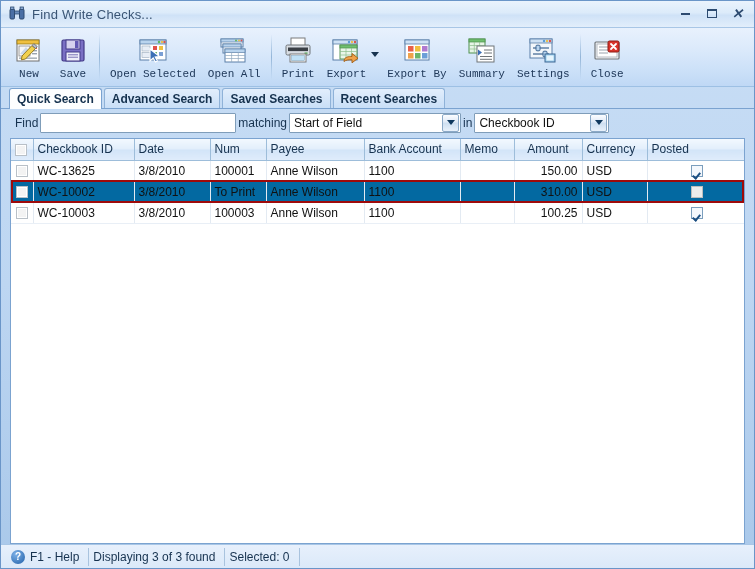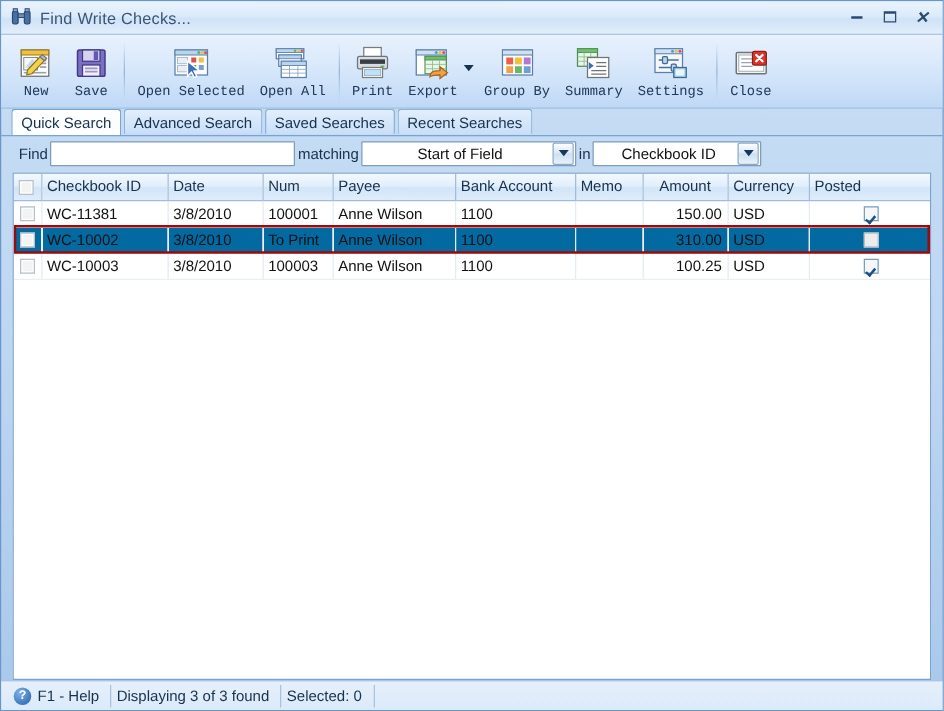--- a/index.html
+++ b/index.html
@@ -73,23 +73,24 @@
     margin-left: -3px;
   }
   .caret-dn {
     width: 0; height: 0; border-left: 4px solid transparent; border-right: 4px solid transparent;
     border-top: 5px solid #16324f; margin-top: -8px;
   }
 
   
   .tabstrip {
     flex: 0 0 22px; height: 22px;
-    display: flex; align-items: flex-start;
+    display: flex; align-items: center;
     padding-left: 8px; gap: 2px;
     position: relative;
+    font-weight: bold;
   }
   .tabstrip::after {
     content: ""; position: absolute; left: 0; right: 0; bottom: 0; height: 1px; background: #7ba3d0;
   }
   .tab {
     height: 20px; padding: 0 7px;
     display: flex; align-items: center;
     font-size: 12px; color: #16324f;
     background: linear-gradient(to bottom, #e2eefc, #c9dff7);
     border: 1px solid #8fb2d8; border-bottom: none;
@@ -99,21 +100,21 @@
   .tab.active {
     background: #fdfeff;
     height: 21px; z-index: 3;
     border-color: #7ba3d0;
   }
 
   
   .searchrow {
     flex: 0 0 27px; height: 27px;
     display: flex; align-items: center;
-    padding-left: 14px; gap: 2px; text-align: center;
+    padding-left: 14px; gap: 2px;
   }
   .lbl { font-size: 12px; color: #16324f; }
   .txtbox {
     height: 20px; background: #ffffff;
     border: 1px solid #7f9db9; border-radius: 1px;
     padding: 0 4px; font-size: 12px; color: #111;
     display: flex; align-items: center;
   }
   #find-input { width: 196px; }
   .combo {
@@ -370,21 +371,21 @@
           <rect x="4" y="5" width="24" height="20" fill="#ffffff" stroke="#5a7fa8" stroke-width="1"></rect>
           <rect x="4" y="5" width="24" height="4" fill="#cfe2f5" stroke="#5a7fa8" stroke-width="0.8"></rect>
           <rect x="7" y="11" width="5.5" height="5.5" fill="#e8604a"></rect>
           <rect x="14" y="11" width="5.5" height="5.5" fill="#f0c040"></rect>
           <rect x="21" y="11" width="5.5" height="5.5" fill="#b07ad0"></rect>
           <rect x="7" y="18" width="5.5" height="5.5" fill="#f0a24a"></rect>
           <rect x="14" y="18" width="5.5" height="5.5" fill="#6bb56b"></rect>
           <rect x="21" y="18" width="5.5" height="5.5" fill="#6d9fd8"></rect>
         </svg>
       </span>
-      <span class="tb-label">Group By</span>
+      <span class="tb-label">Export By</span>
     </div>
 
     <div class="tb-item">
       <span class="tb-icon">
         <svg width="32" height="31" viewBox="0 0 32 31">
           <rect x="3" y="4" width="16" height="14" fill="#e7f6e7" stroke="#4e8f4e" stroke-width="1"></rect>
           <rect x="3" y="4" width="16" height="3" fill="#6fbf6f" stroke="#4e8f4e" stroke-width="0.7"></rect>
           <g stroke="#8dbd8d" stroke-width="0.7">
             <line x1="3" y1="10.5" x2="19" y2="10.5"></line>
               <line x1="3" y1="14" x2="19" y2="14"></line>
@@ -509,21 +510,21 @@
           <th class="num">Amount</th>
           <th>Currency</th>
           <th class="ctr">Posted</th>
         </tr>
       </thead>
       <tbody>
         <tr>
           <td class="cb-cell">
             <span class="ckbox rowsel"></span>
           </td>
-          <td class="idcell">WC-11381</td>
+          <td class="idcell">WC-13625</td>
           <td>3/8/2010</td>
           <td>100001</td>
           <td>Anne Wilson</td>
           <td>1100</td>
           <td></td>
           <td class="amt">150.00</td>
           <td>USD</td>
           <td class="posted">
             <span class="ckbox checked"></span>
           </td>

